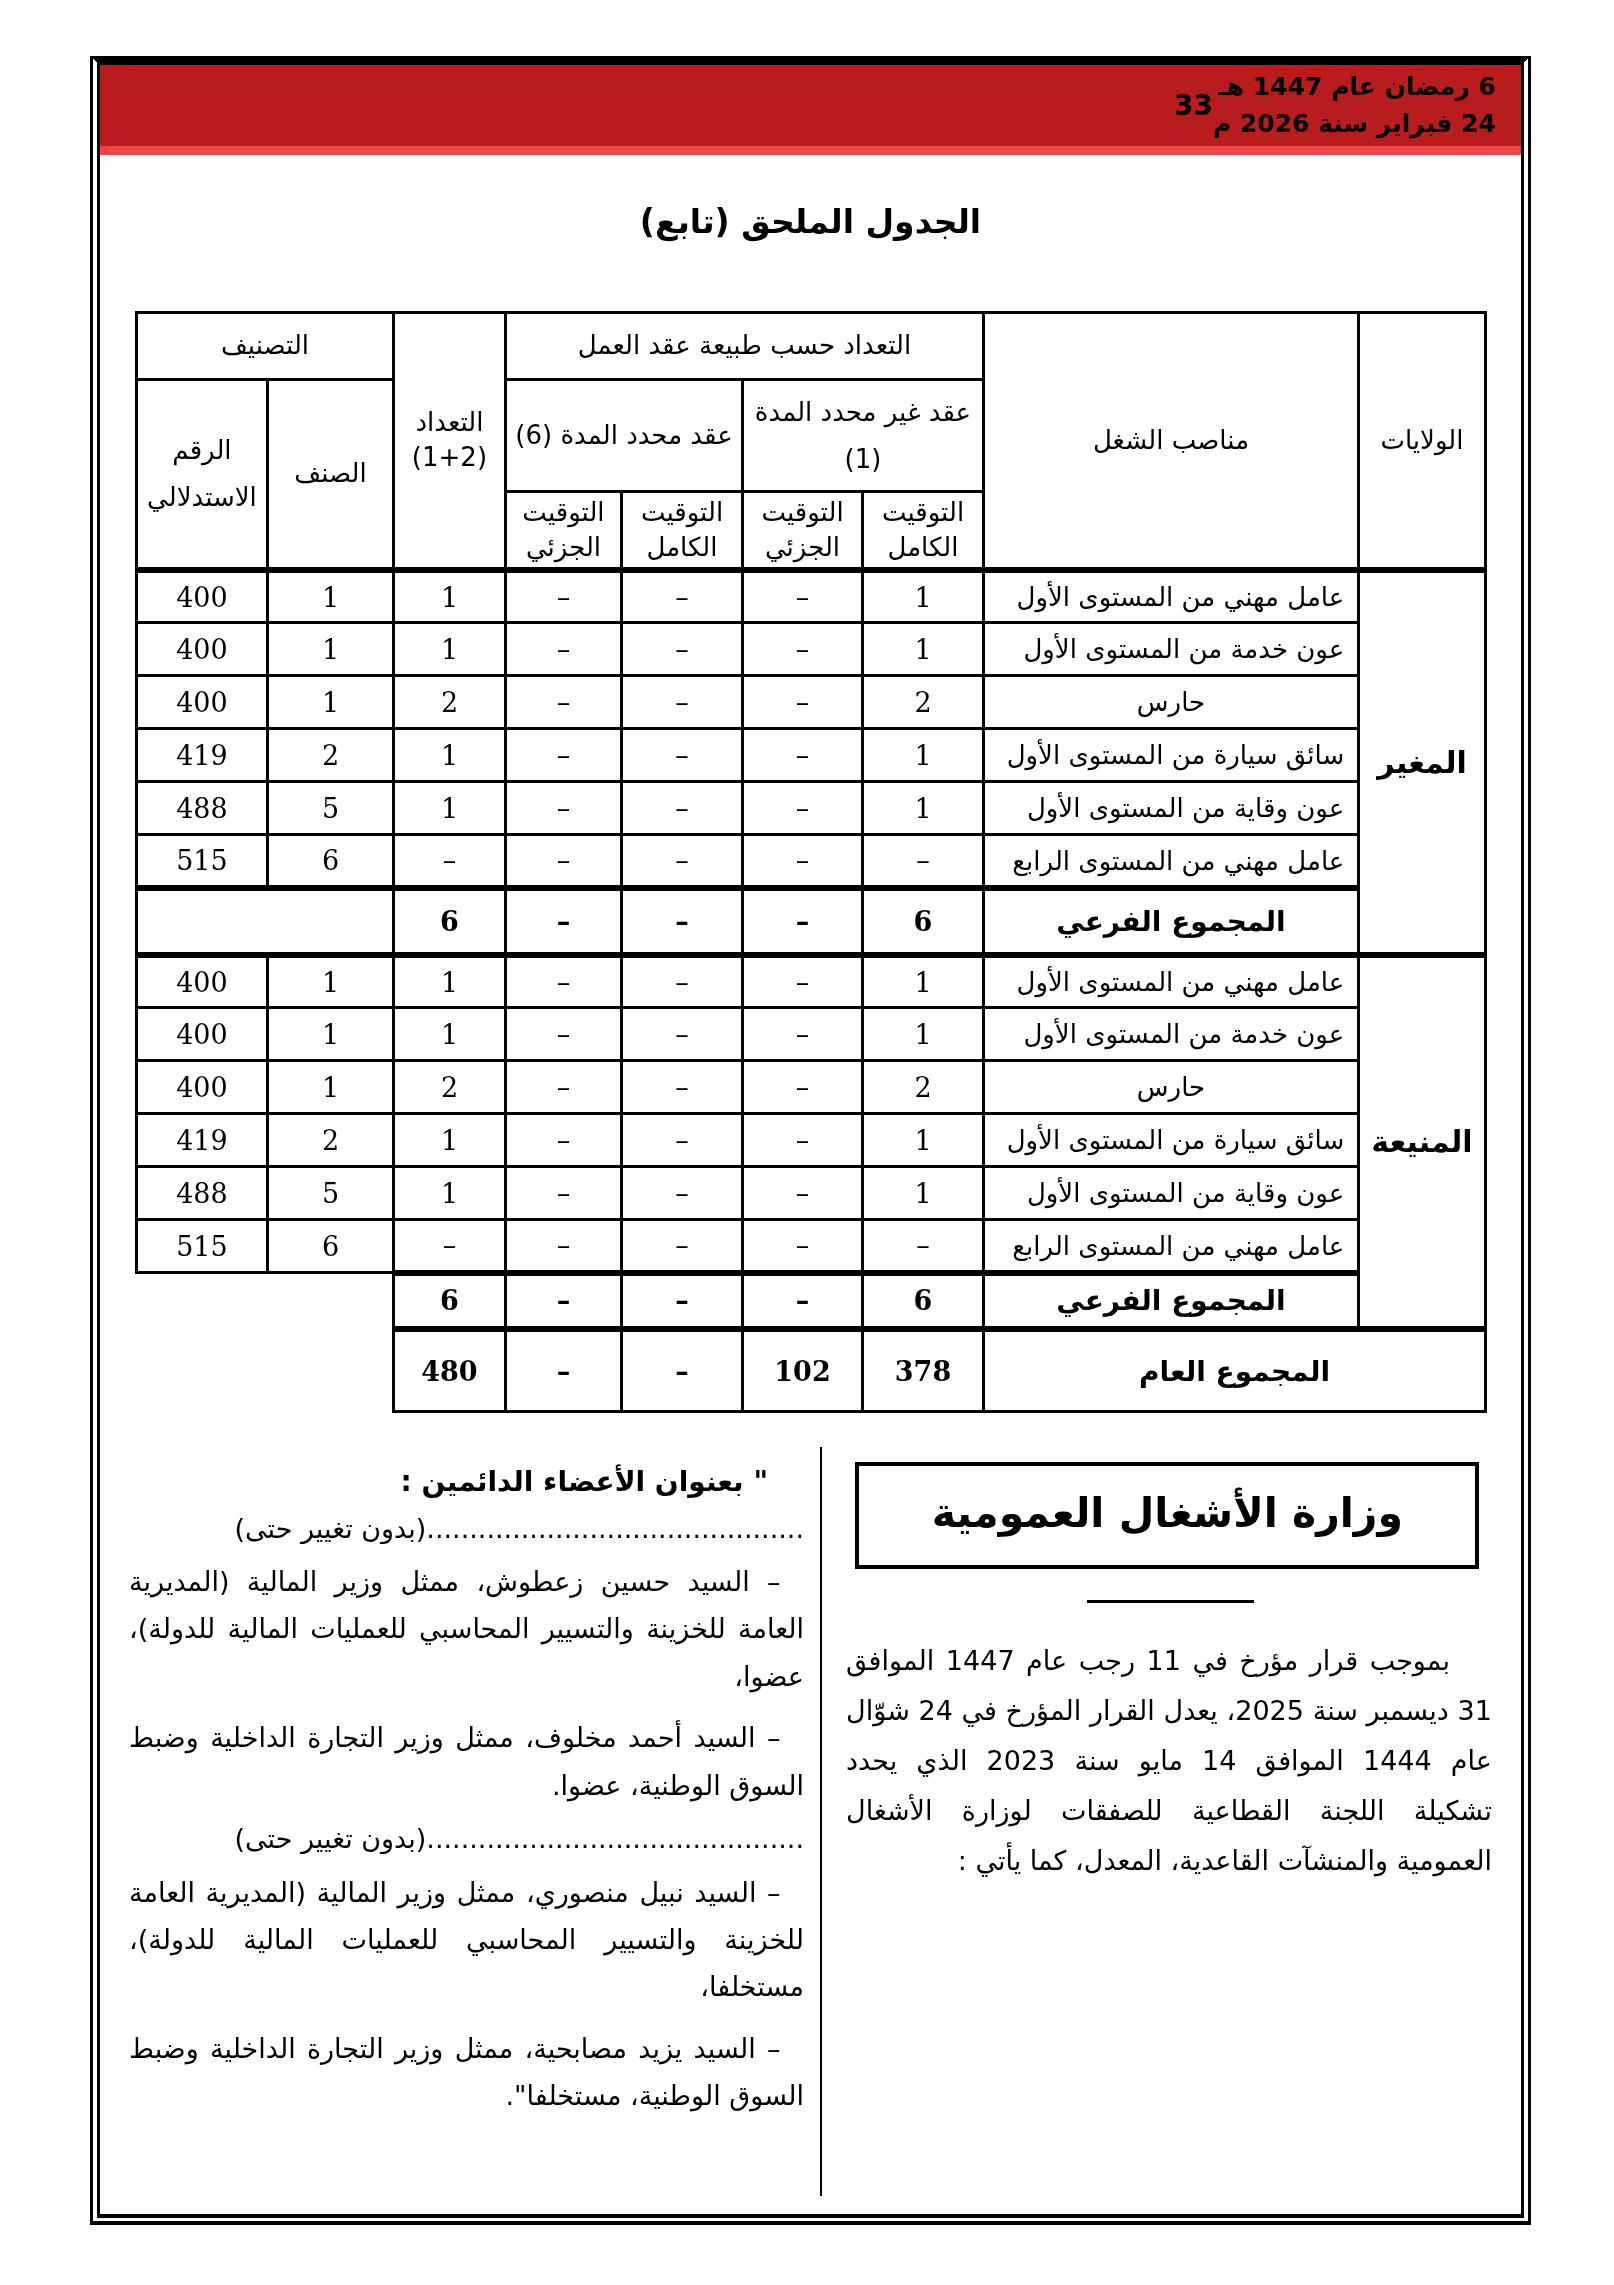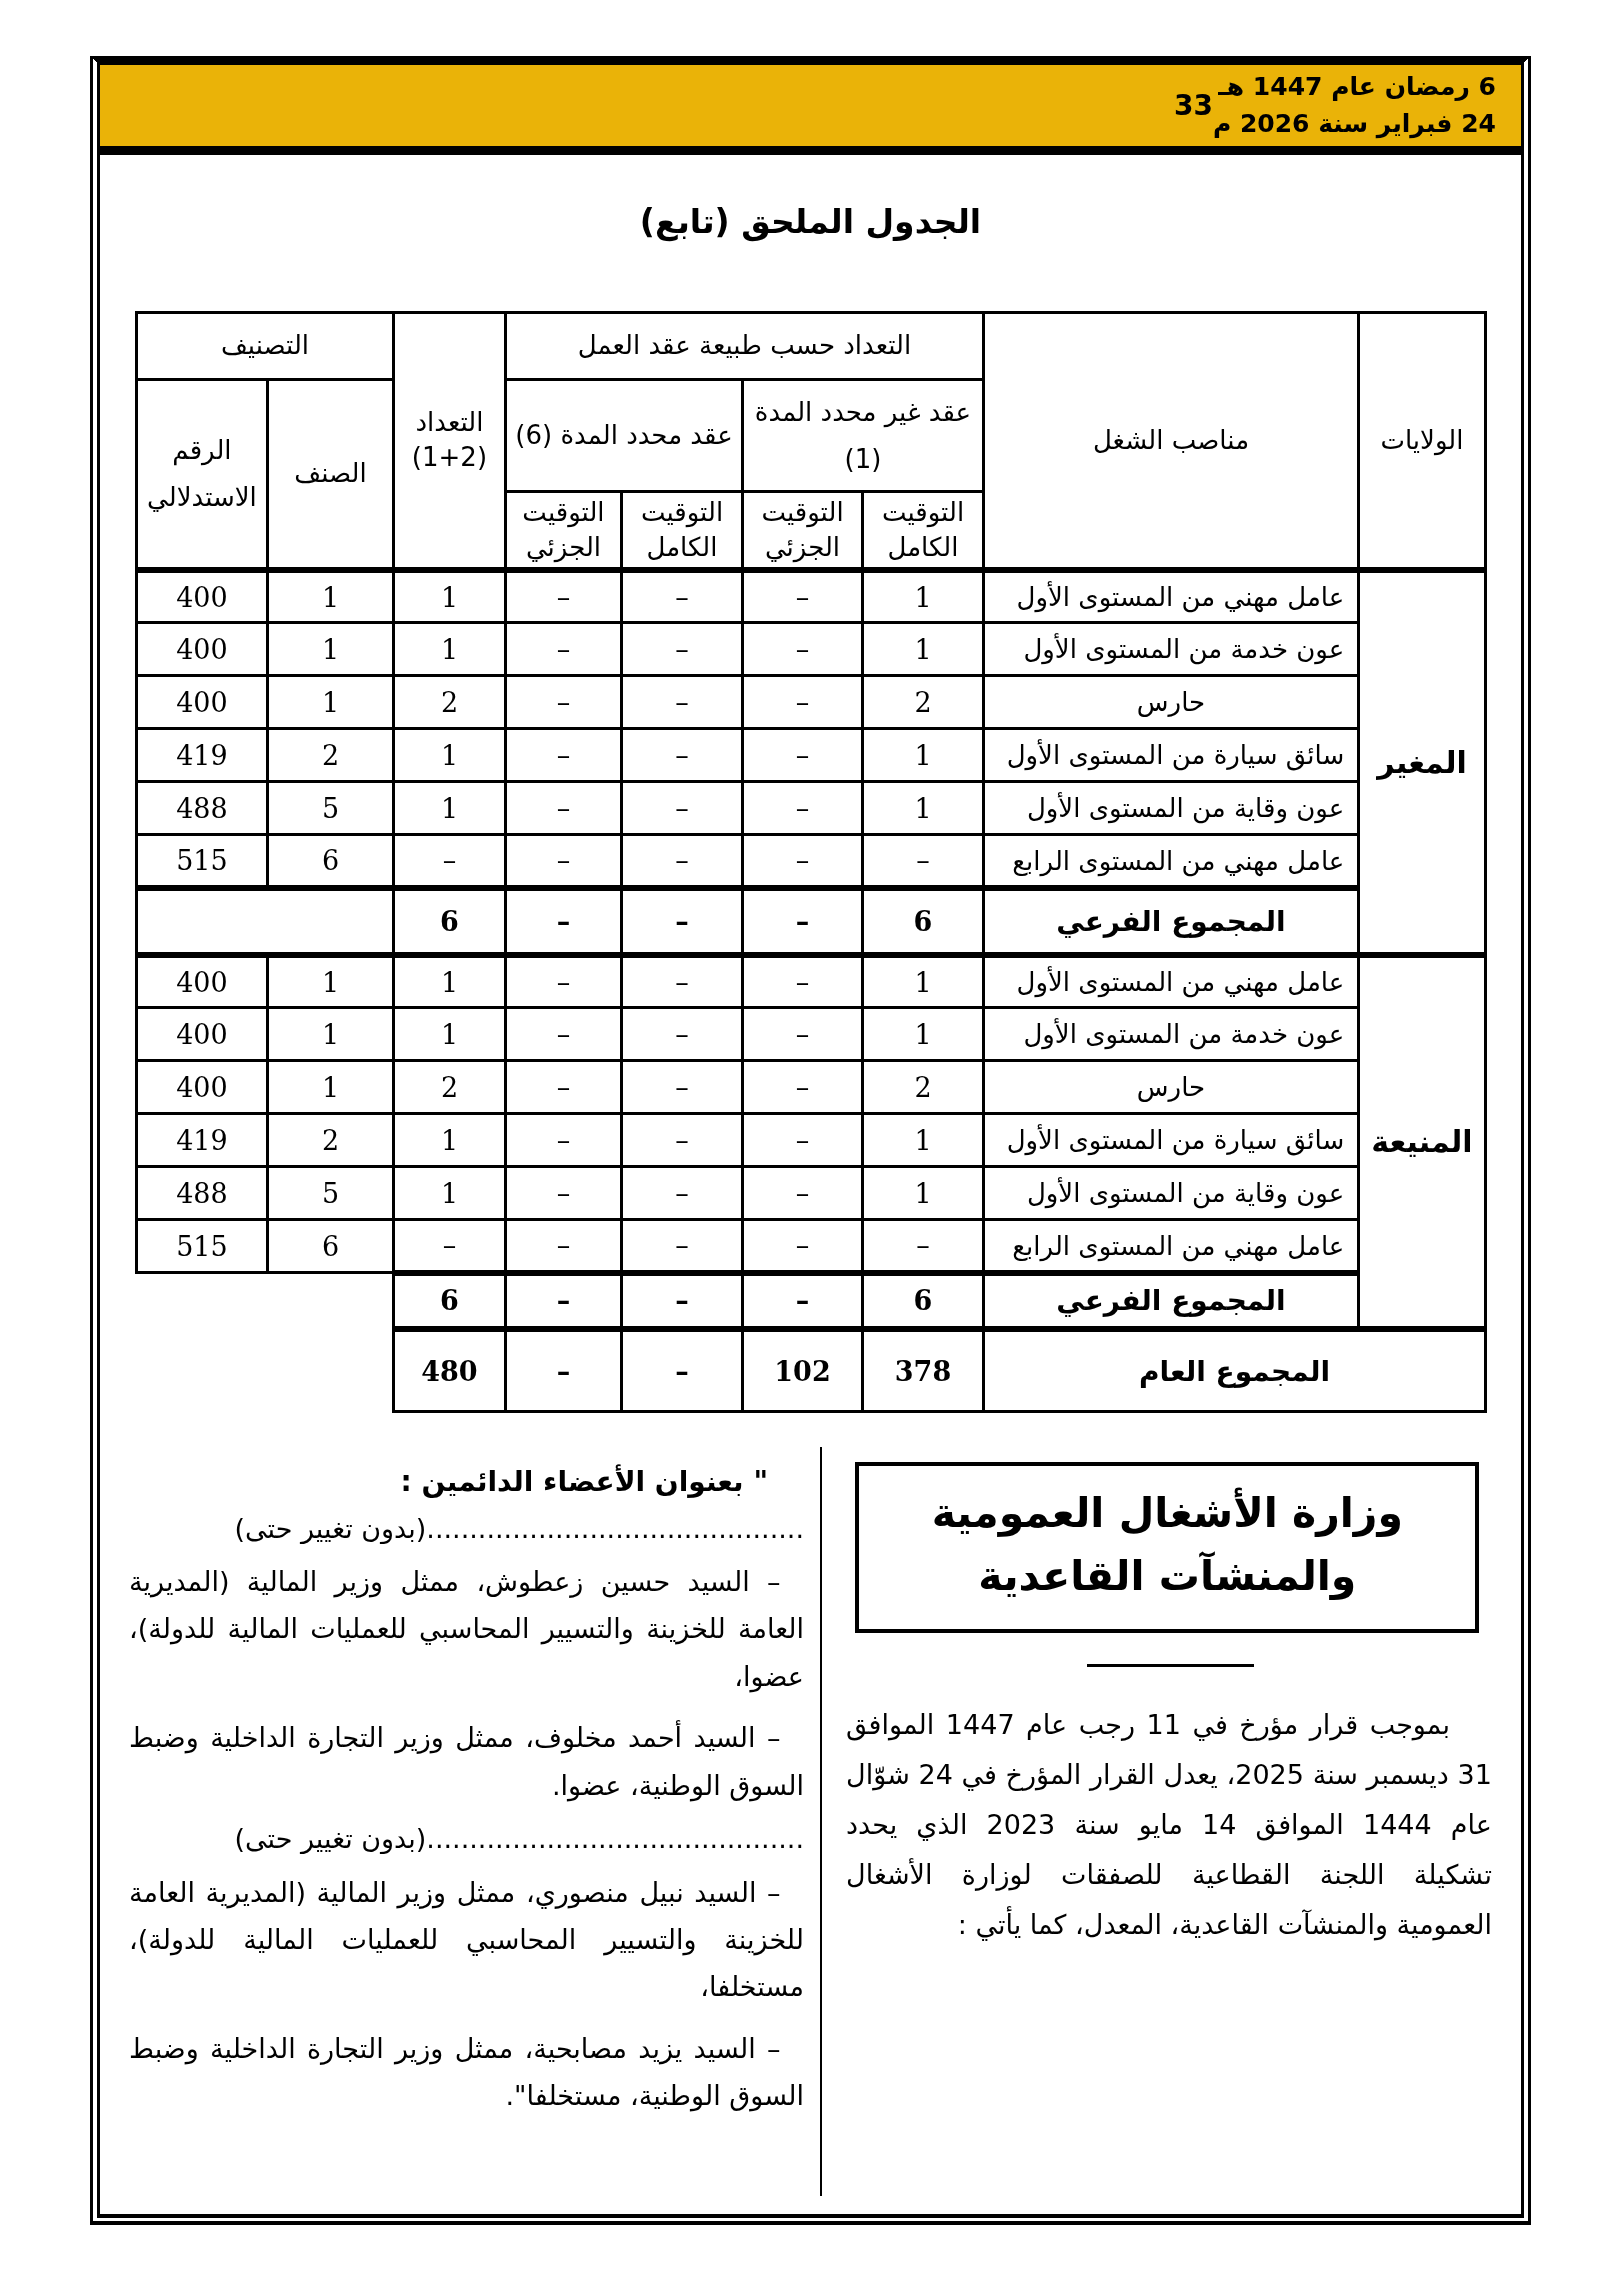--- a/index.html
+++ b/index.html
@@ -8,21 +8,21 @@
     font-family:"DejaVu Sans",sans-serif;color:#000;direction:rtl;
   }
   .frame{
     position:absolute;left:90px;top:56px;width:1441px;height:2169px;
     box-sizing:border-box;background:#fff;overflow:hidden;
     border-style:solid double double double;
     border-width:9px 10px 11px 10px;border-color:#000;
   }
   
   .band{
-    height:81px;background:#eab308;border-bottom:9px solid #000000;
+    height:81px;background:#b91c1c;border-bottom:9px solid #ef4444;
     display:flex;align-items:center;padding:0 25px;box-sizing:content-box;
   }
   .band-dates{font-weight:bold;font-size:25px;line-height:1.45;text-align:right;white-space:nowrap;}
   .band-title{flex:1;text-align:center;font-weight:bold;font-size:31px;}
   .band-page{font-weight:bold;font-size:28px;padding-left:12.7px;}
   
   .content{position:relative;height:calc(100% - 90px);}
   .doc-title{position:absolute;top:47px;right:0;left:0;text-align:center;font-weight:bold;font-size:33px;}
   
   .gazette-table{position:absolute;top:156px;right:34px;}
@@ -266,21 +266,20 @@
           </tr>
         </tbody>
       </table>
     </div>
 
     <div class="articles">
 
       <div class="col-r">
         <div class="ministry-box">
           <div>وزارة الأشغال العمومية</div>
-          <div>والمنشآت القاعدية</div>
         </div>
         <div class="rule"></div>
         <div class="decree-body">بموجب قرار مؤرخ في 11 رجب عام 1447 الموافق 31 ديسمبر سنة 2025، يعدل القرار المؤرخ في 24 شوّال عام 1444 الموافق 14 مايو سنة 2023 الذي يحدد تشكيلة اللجنة القطاعية للصفقات لوزارة الأشغال العمومية والمنشآت القاعدية، المعدل، كما يأتي :</div>
       </div>
 
       <div class="col-l">
         <div class="m-heading">" بعنوان الأعضاء الدائمين :</div>
         <div class="dots">............................................(بدون تغيير حتى)</div>
         <div class="mem">– السيد حسين زعطوش، ممثل وزير المالية (المديرية العامة للخزينة والتسيير المحاسبي للعمليات المالية للدولة)، عضوا،</div>
         <div class="mem">– السيد أحمد مخلوف، ممثل وزير التجارة الداخلية وضبط السوق الوطنية، عضوا.</div>

